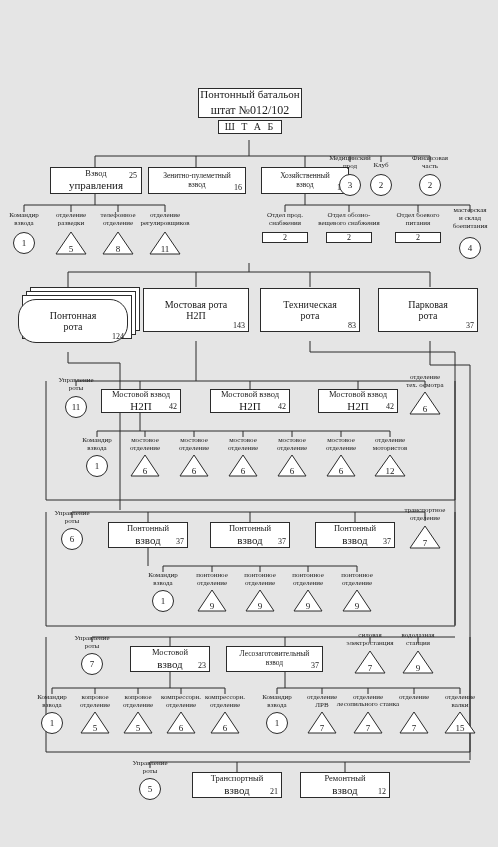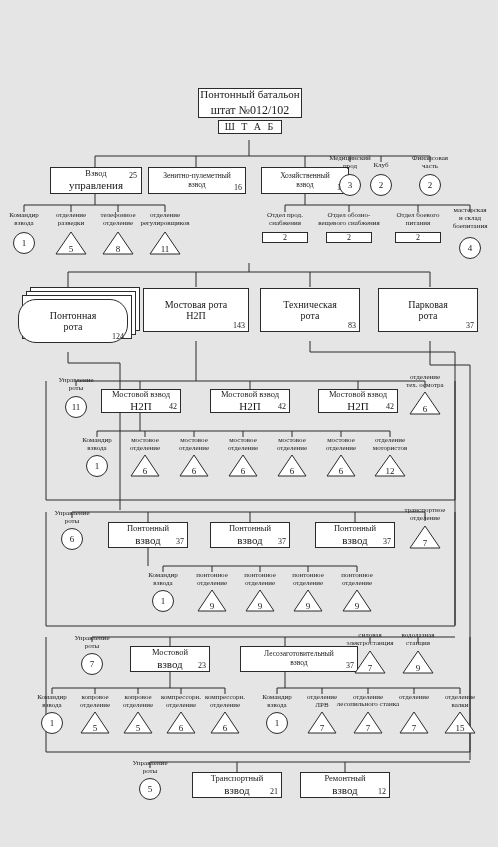--- a/index.html
+++ b/index.html
@@ -577,21 +577,21 @@
   </div>
   <div class="circle" style="left:81px; top:653px; width:22px; height:22px;">
     <span>7</span>
   </div>
 
   <div class="box pl-box" style="left:130px; top:646px; width:80px; height:26px;">
     <span class="t1">Мостовой</span>
     <span class="t2">взвод</span>
     <span class="num-br">23</span>
   </div>
-  <div class="box sm-box" style="left:240px; top:646px; width:118px; height:26px;">
+  <div class="box sm-box" style="left:226px; top:646px; width:97px; height:26px;">
     <span class="t1">Лесозаготовительный</span>
     <span class="t2">взвод</span>
     <span class="num-br">37</span>
   </div>
 
   <div class="lbl" style="left:370px; top:632px; width:62px; margin-left:-31px;">
     <span>силовая</span><br>
     <span>электростанция</span>
   </div>
   <div class="tri" style="left:354px; top:650px; width:32px; height:24px;">

